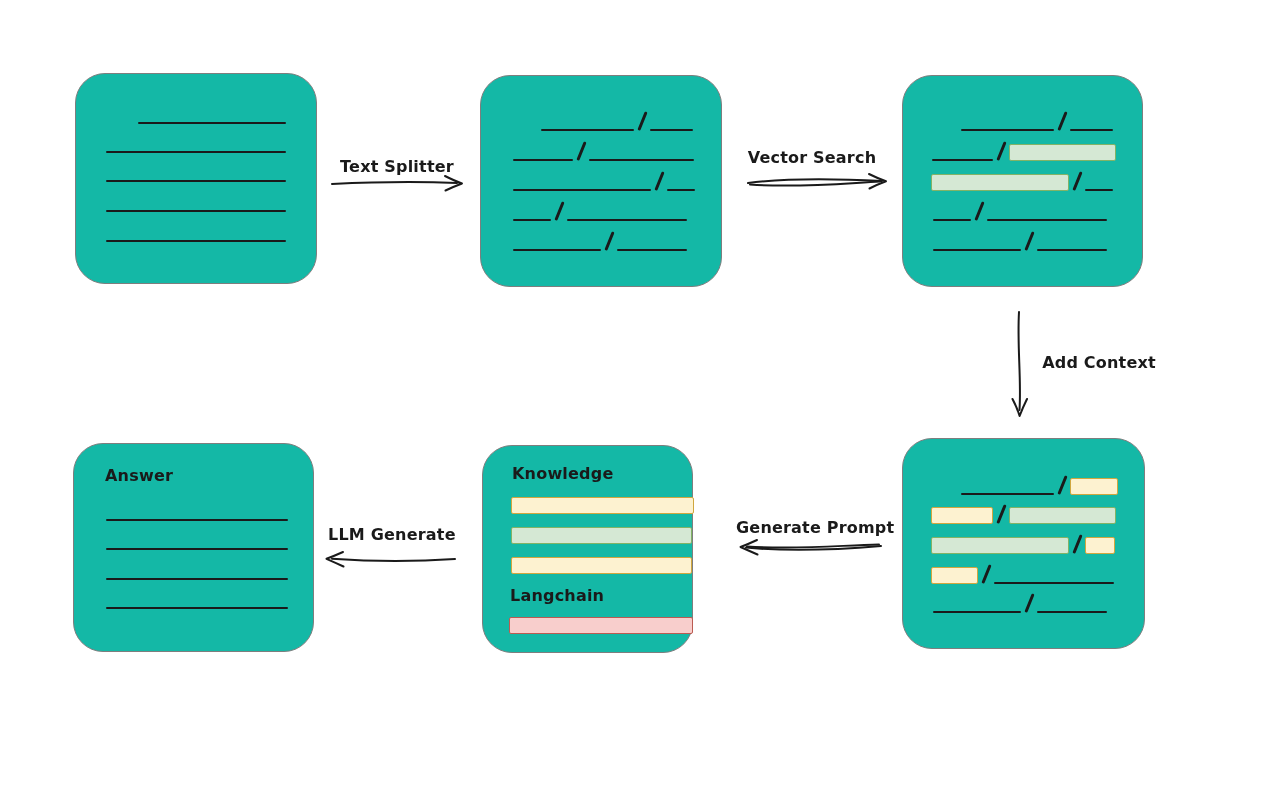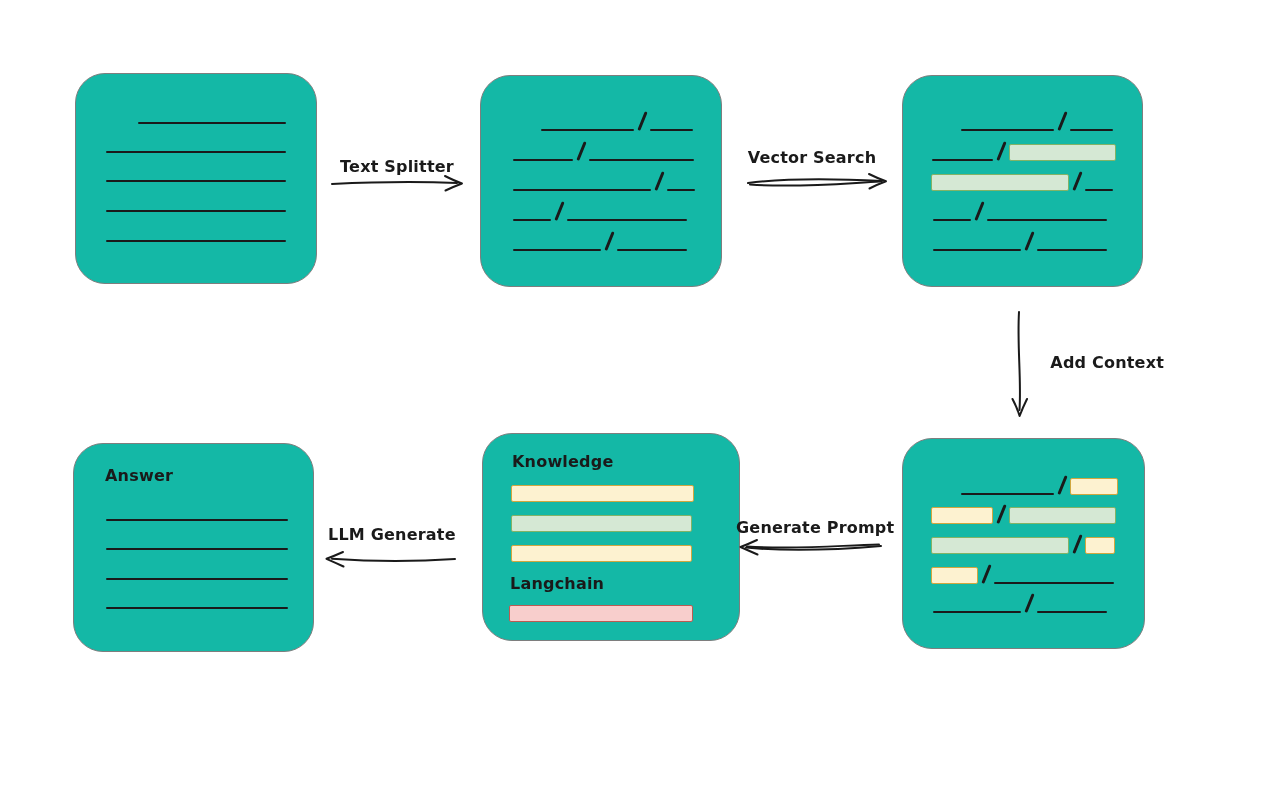--- a/index.html
+++ b/index.html
@@ -27,21 +27,21 @@
   .seg.green{height:17px;background:var(--green-fill);border:1.5px solid var(--green-stroke);border-radius:2px;}
   .seg.yellow{height:17px;background:var(--yellow-fill);border:1.5px solid var(--yellow-stroke);border-radius:2px;}
   .seg.red{height:17px;background:var(--red-fill);border:1.5px solid var(--red-stroke);border-radius:2px;}
   .seg.slash{position:relative;width:16px;height:18px;}
   .seg.slash i{
     position:absolute;left:7px;top:-2px;width:2.5px;height:20px;
     background:var(--ink);border-radius:1.5px;transform:rotate(22deg);
   }
   .boxlabel{position:absolute;font-size:16px;font-weight:600;letter-spacing:.2px;white-space:nowrap;}
   .arrowlabel{position:absolute;font-size:16px;font-weight:600;letter-spacing:.2px;text-align:center;white-space:nowrap;}
-  .arrowlabel.left-align{text-align:right;}
+  .arrowlabel.left-align{text-align:center;}
   .caption{
     position:absolute;left:741px;top:685px;width:480px;text-align:center;
     font-size:17px;font-weight:600;letter-spacing:.2px;white-space:nowrap;
   }
   svg.arrows{position:absolute;left:0;top:0;pointer-events:none;}
   svg.arrows path{stroke:var(--ink);stroke-width:2;fill:none;stroke-linecap:round;stroke-linejoin:round;}
 </style>
 </head>
 <body>
 
@@ -172,21 +172,21 @@
       </div>
       <div class="row" style="left: 30px; top: 156px;">
         <div class="seg line" style="width: 88px;"></div>
         <div class="seg slash">
           <i></i>
         </div>
         <div class="seg line" style="width: 70px;"></div>
       </div>
     </div>
 
-  <div class="box" style="left:482px;top:433px;width:258px;height:208px">
+  <div class="box" style="left:482px;top:445px;width:211px;height:208px">
     <div class="boxlabel" style="left:29px;top:18px">Knowledge</div>
     <div class="boxlabel" style="left:27px;top:140px">Langchain</div>
   <div class="row" style="left: 28px; top: 50px;">
         <div class="seg yellow" style="width: 183px;"></div>
       </div>
       <div class="row" style="left: 28px; top: 80px;">
         <div class="seg green" style="width: 181px;"></div>
       </div>
       <div class="row" style="left: 28px; top: 110px;">
         <div class="seg yellow" style="width: 181px;"></div>

